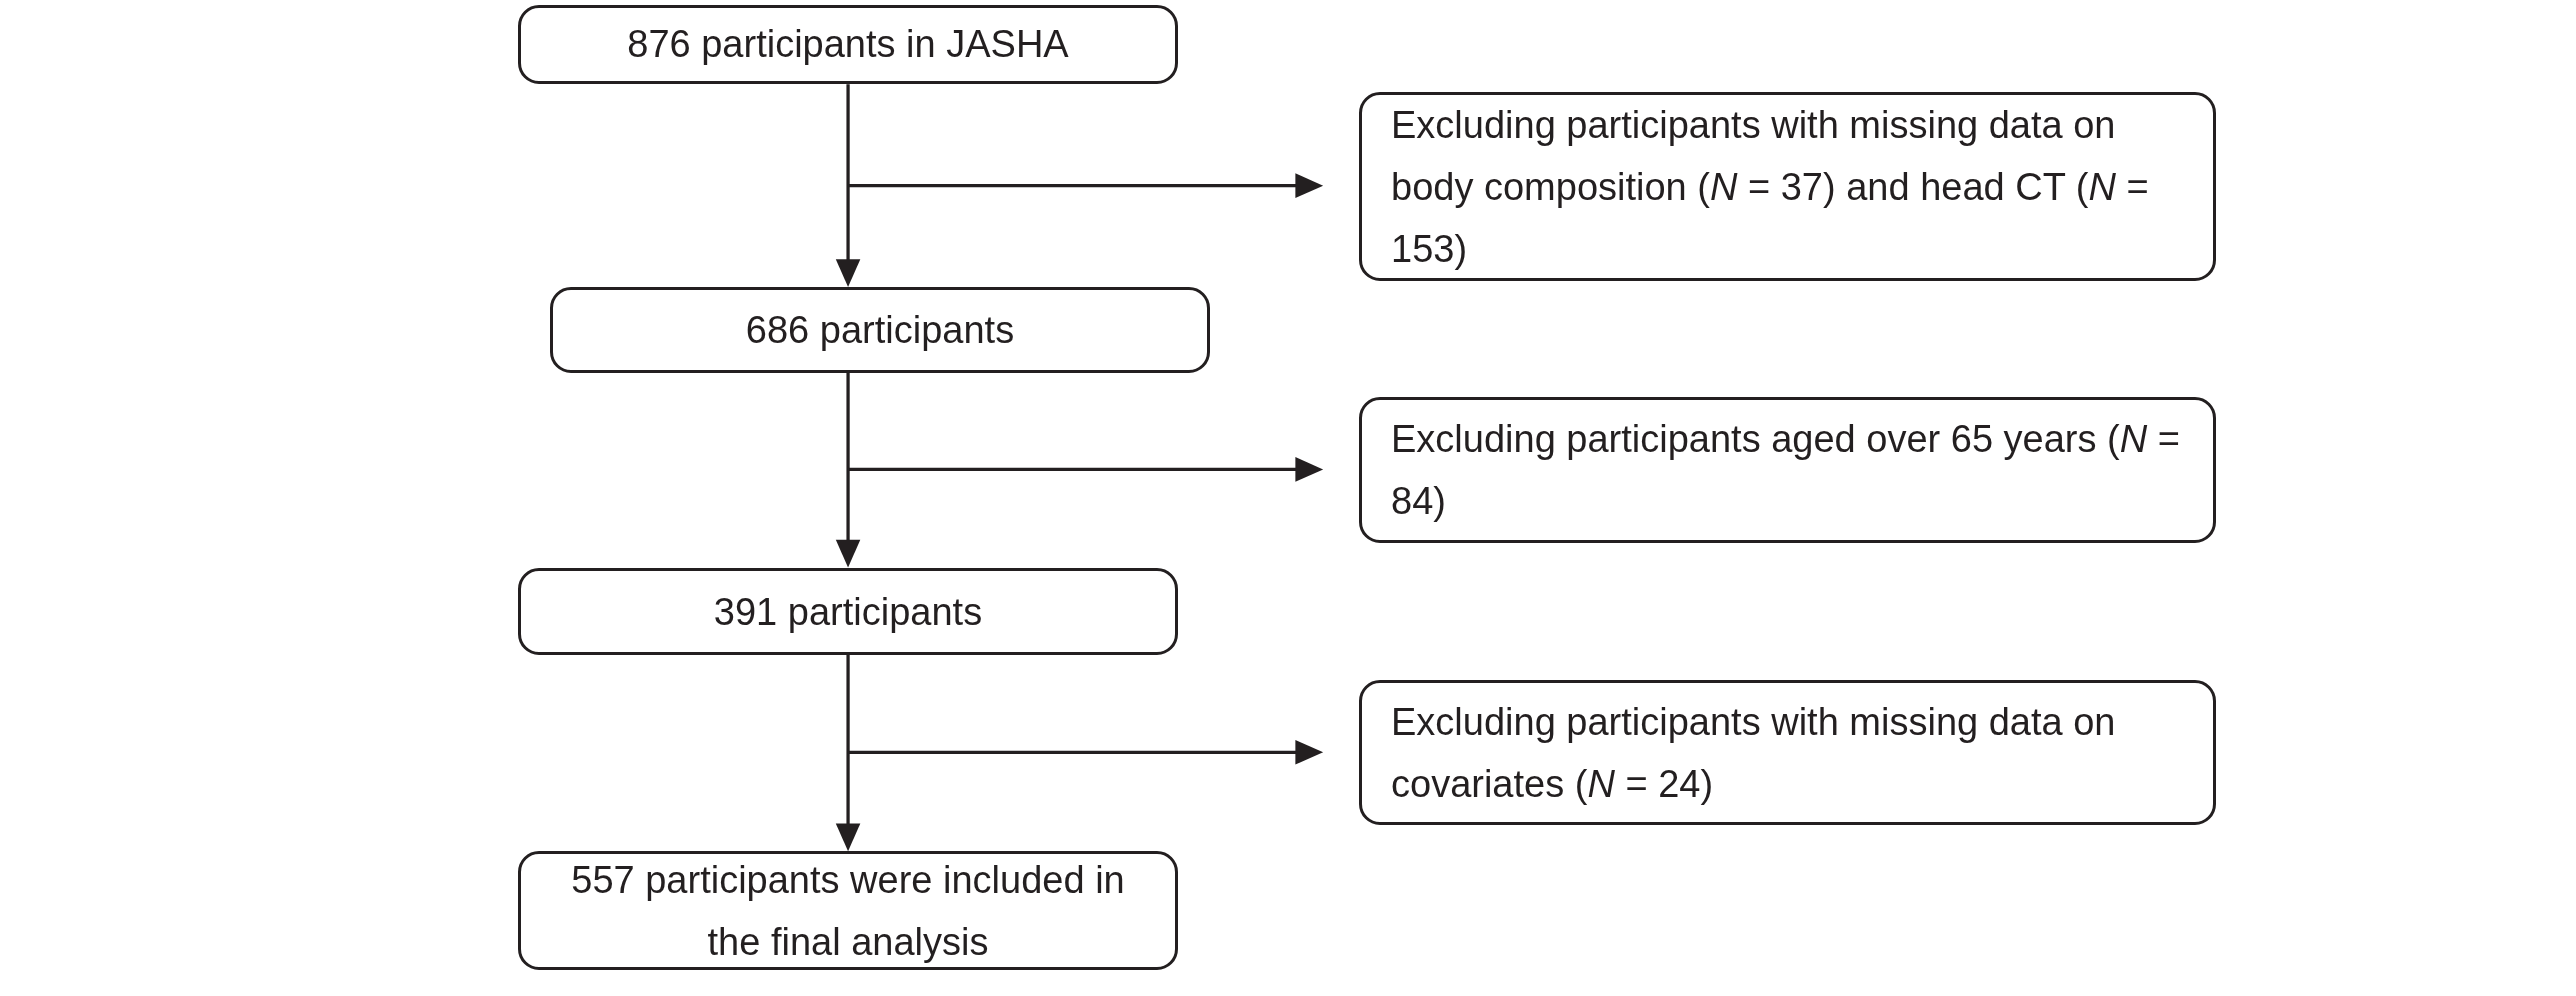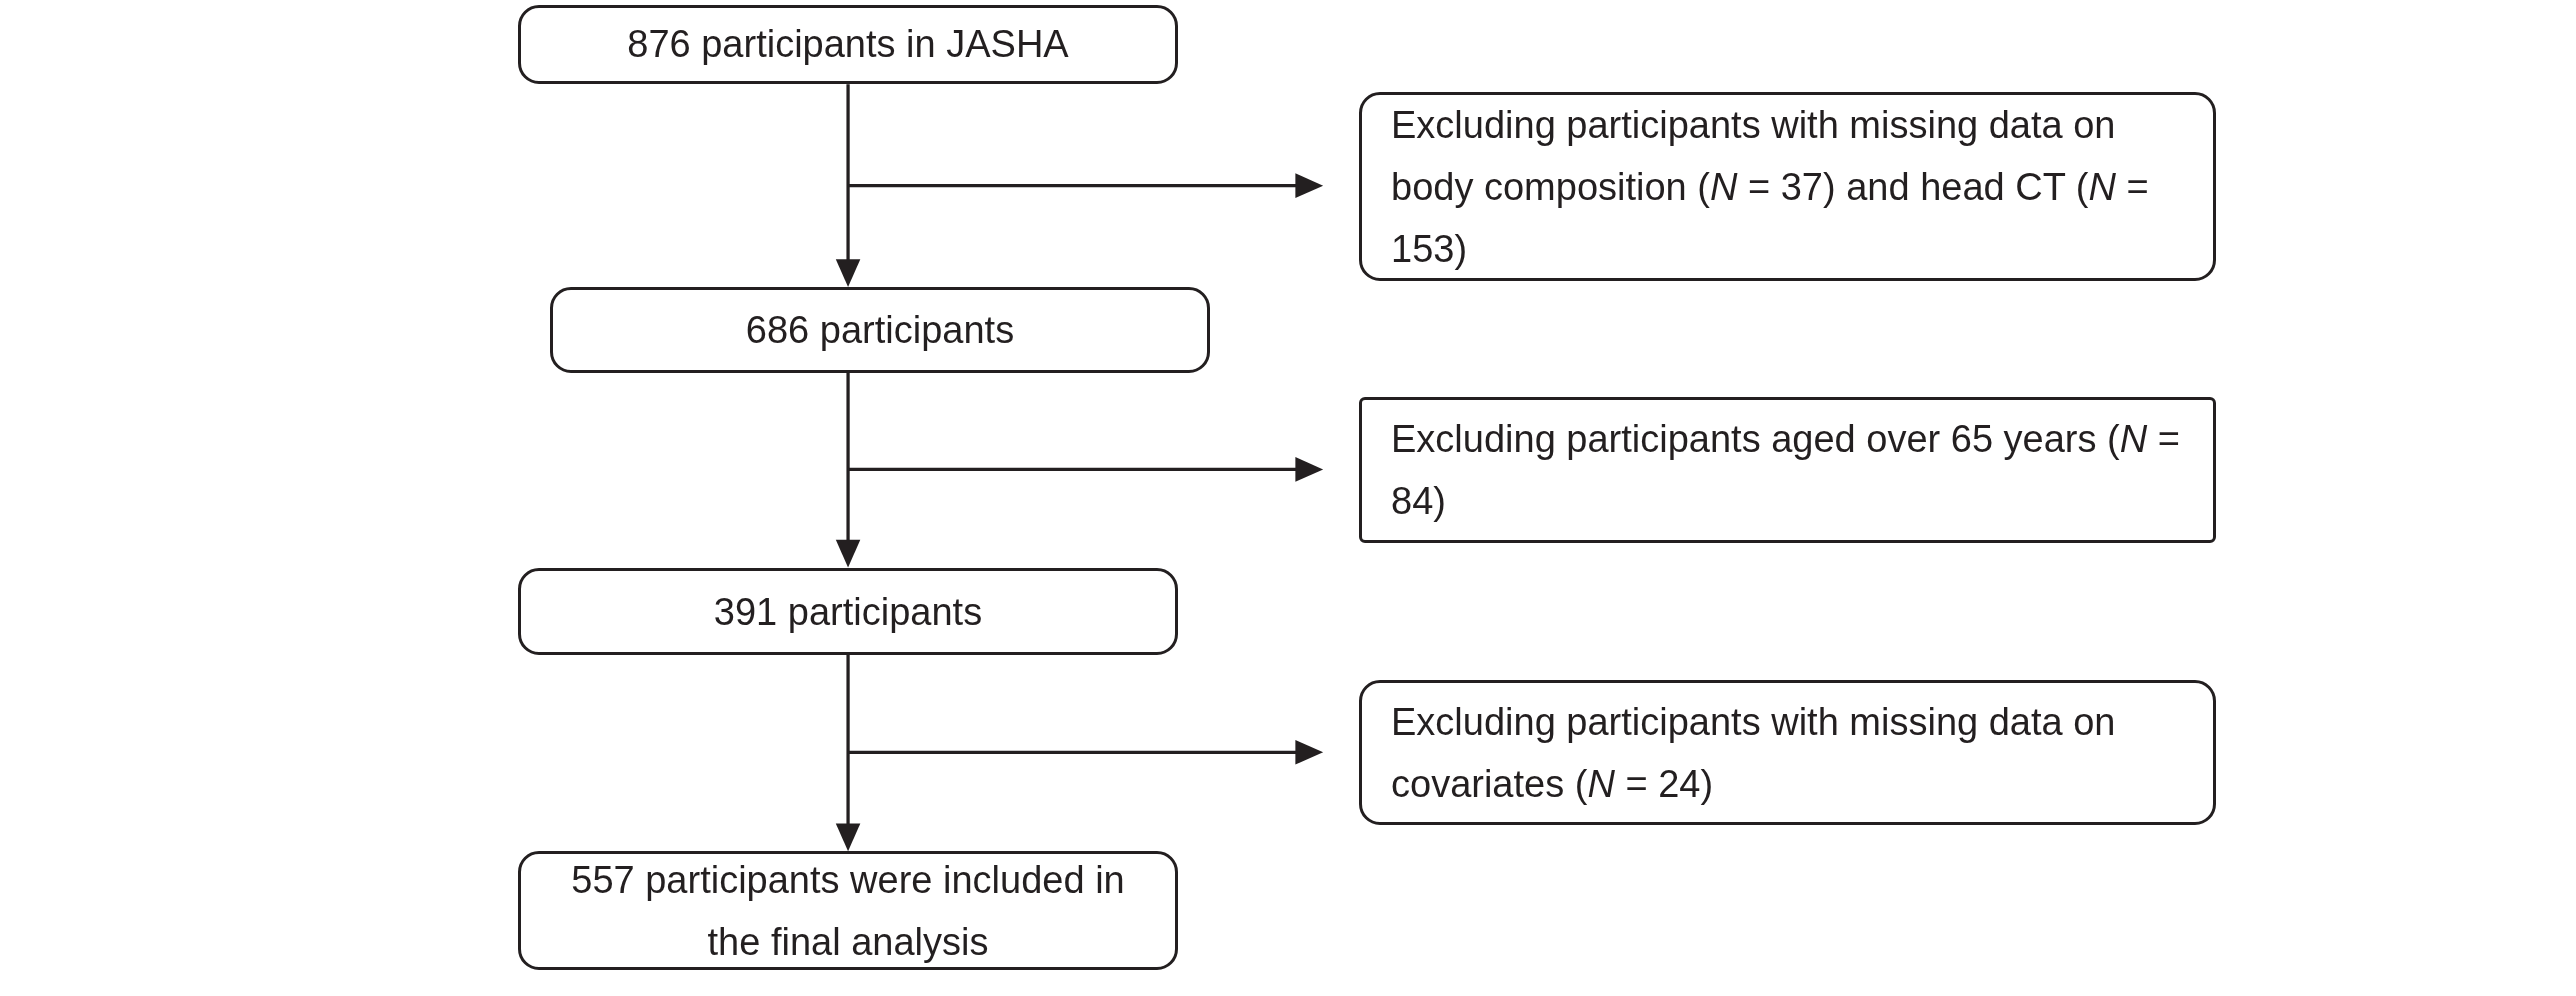--- a/index.html
+++ b/index.html
@@ -48,21 +48,21 @@
     width:857px;
     text-align:left;
     padding:10px 29px;
     margin-left:36px;
   }
   #box-876{top:4.9px;height:79px;}
   #box-686{top:287px;height:86px;margin-left:32px;}
   #box-602{top:568px;height:87px;}
   #box-557{top:851px;height:119px;}
   #excl-1{top:92px;height:189px;}
-  #excl-2{top:397px;height:146px;border-radius:6px;}
+  #excl-2{top:397px;height:146px;}
   #excl-3{top:680px;height:145px;}
 </style>
 </head>
 <body>
 
 <div class="stage">
 
   <svg class="connectors" viewBox="0 0 3150 1218" xmlns="http://www.w3.org/2000/svg">
 
     <g>

